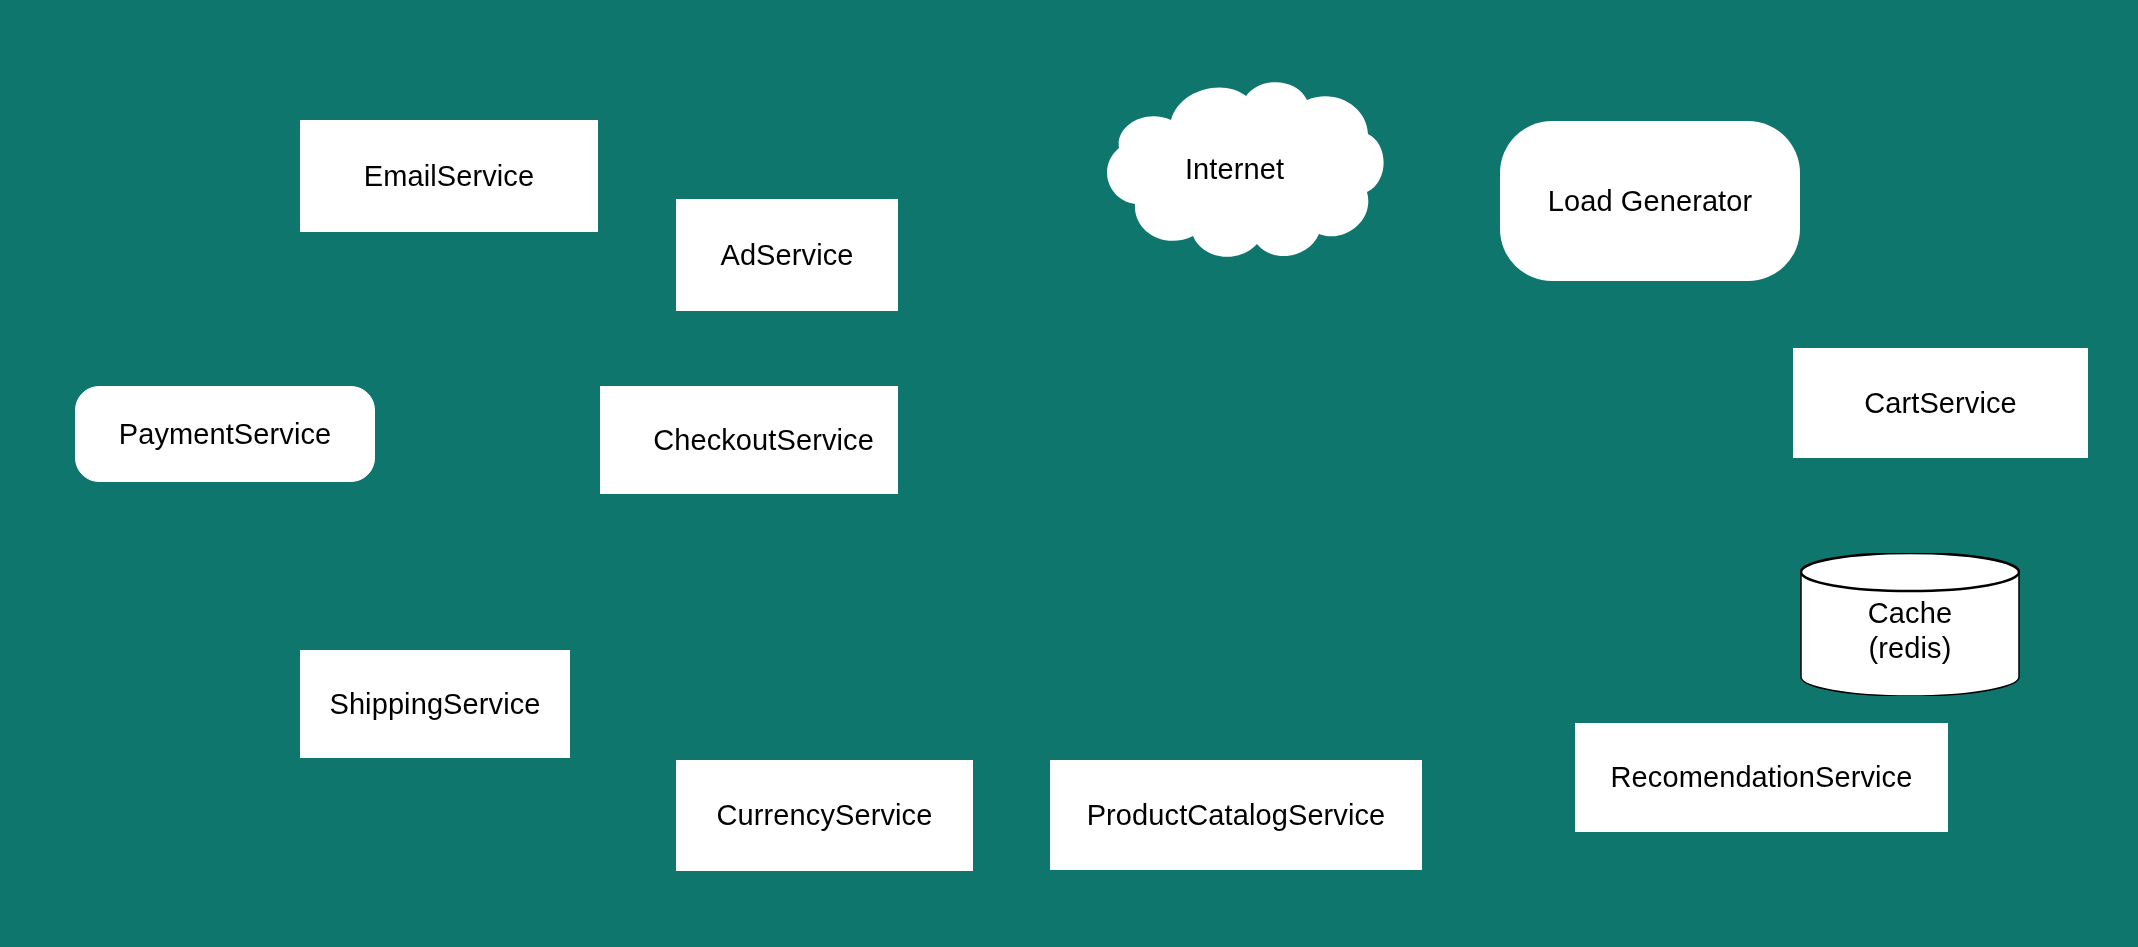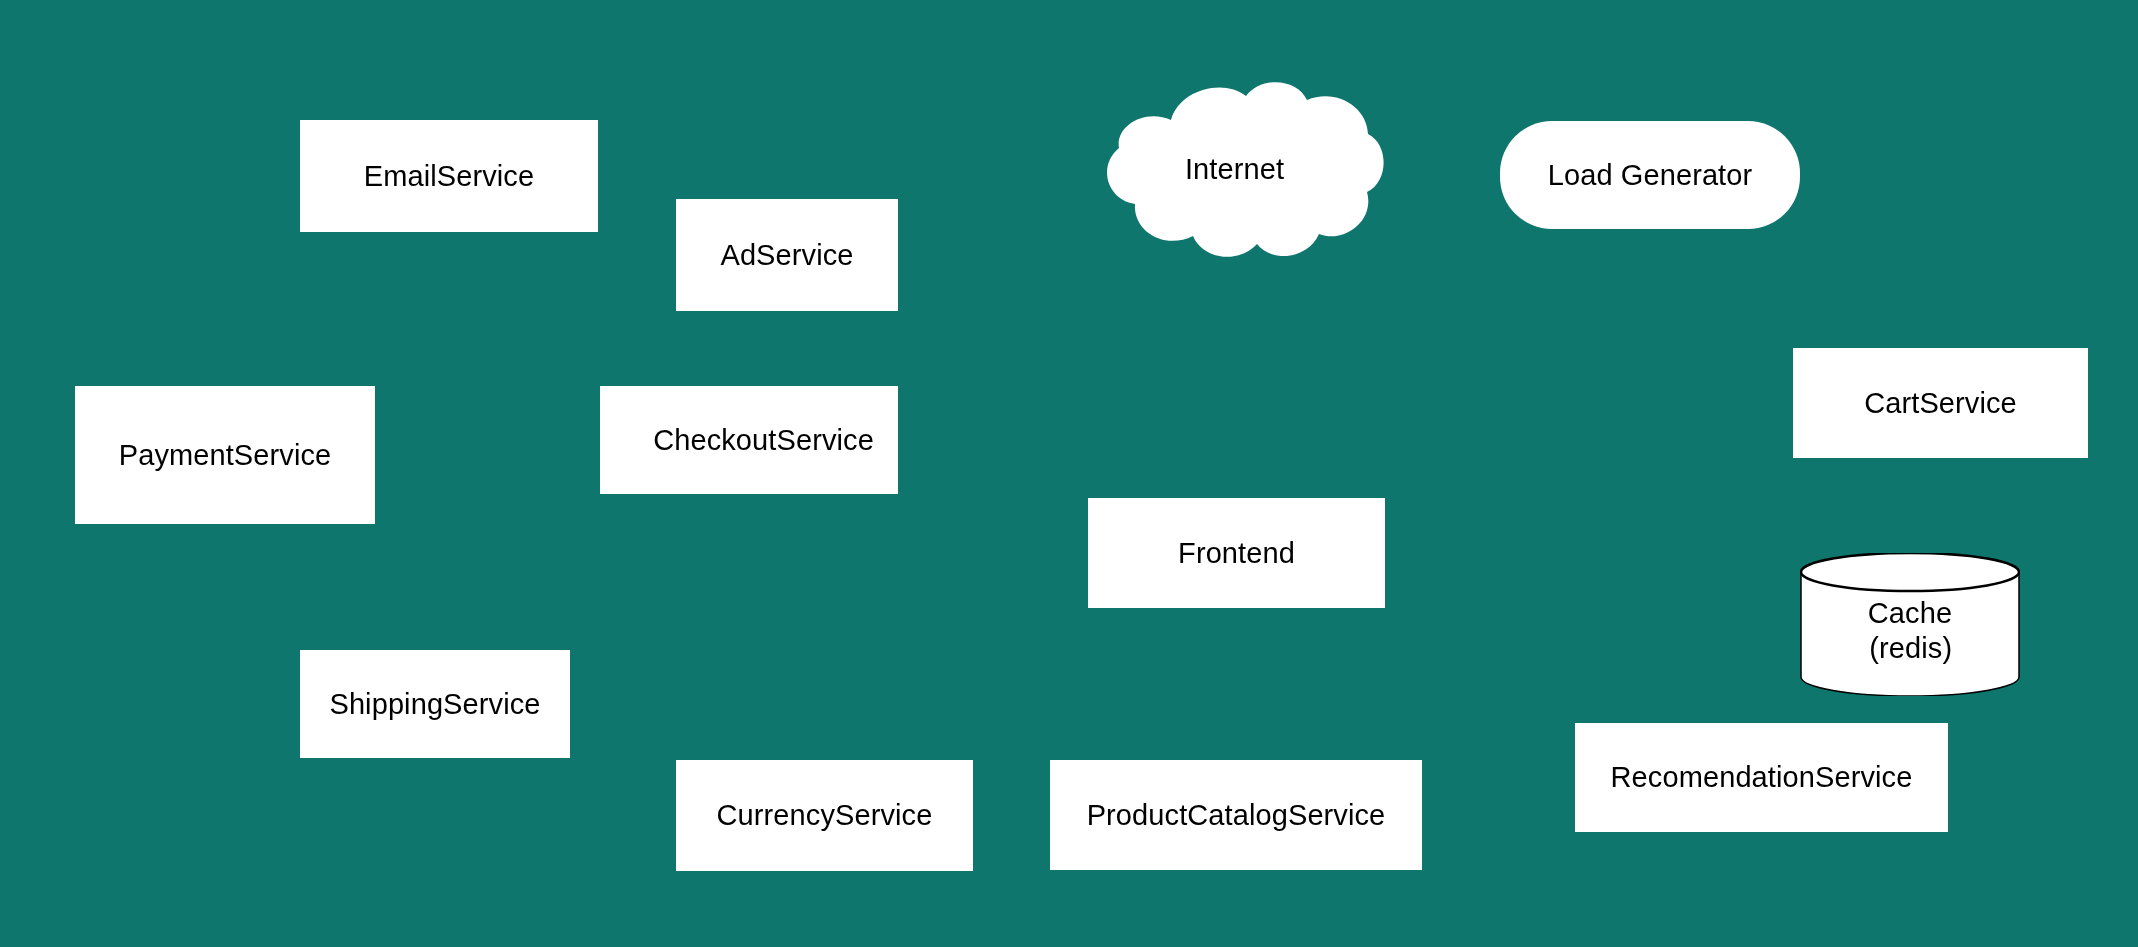--- a/index.html
+++ b/index.html
@@ -93,36 +93,33 @@
     </div>
     <div class="node rect" style="left: 676px; top: 199px; width: 222px; height: 112px;">
       <span class="label">AdService</span>
     </div>
     <div class="node cloud" style="left: 1083px; top: 74px; width: 303px; height: 190px;">
       <svg class="cloud-svg" viewBox="0 0 303 190" preserveAspectRatio="none" aria-hidden="true">
         <path fill="#ffffff" d="M 88 46 C 96 16, 140 4, 163 22 C 178 2, 214 4, 224 26 C 252 14, 284 32, 285 60 C 306 70, 306 108, 284 118 C 292 146, 262 170, 236 160 C 226 184, 190 190, 174 170 C 156 190, 120 186, 110 162 C 82 176, 50 158, 52 130 C 24 126, 14 92, 36 74 C 32 52, 62 34, 88 46 Z"></path>
       </svg>
       <span class="label">Internet</span>
     </div>
-    <div class="node stadium" style="left: 1500px; top: 121px; width: 300px; height: 108px;">
+    <div class="node stadium" style="left: 1500px; top: 121px; width: 300px; height: 160px;">
       <span class="label">Load Generator</span>
     </div>
-    <div class="node rect" style="left: 75px; top: 386px; width: 300px; height: 138px;">
+    <div class="node rect" style="left: 75px; top: 386px; width: 300px; height: 96px; border-radius: 24px;">
       <span class="label">PaymentService</span>
     </div>
     <div class="node rect" style="left: 600px; top: 386px; width: 298px; height: 108px; padding-left: 29px;">
       <span class="label">CheckoutService</span>
     </div>
     <div class="node rect" style="left: 1765px; top: 348px; width: 295px; height: 110px; margin-left: 28px;">
       <span class="label">CartService</span>
     </div>
-    <div class="node rect" style="left: 1088px; top: 498px; width: 297px; height: 110px;">
-      <span class="label">Frontend</span>
-    </div>
-    <div class="node cylinder" style="left: 1800px; top: 553px; width: 220px; height: 143px; text-align: right;">
+    <div class="node cylinder" style="left: 1800px; top: 553px; width: 220px; height: 143px;">
       <svg class="cyl-svg" viewBox="0 0 220 143" preserveAspectRatio="none" aria-hidden="true">
         <path fill="#ffffff" stroke="#000000" stroke-width="1.5" d="M 1 19 L 1 124 A 109 19 0 0 0 219 124 L 219 19 Z"></path>
         <ellipse cx="110" cy="19" rx="109" ry="19" fill="#ffffff" stroke="#000000" stroke-width="2.5"></ellipse>
       </svg>
       <span class="label">Cache
 (redis)</span>
     </div>
     <div class="node rect" style="left: 300px; top: 650px; width: 270px; height: 108px;">
       <span class="label">ShippingService</span>
     </div>

